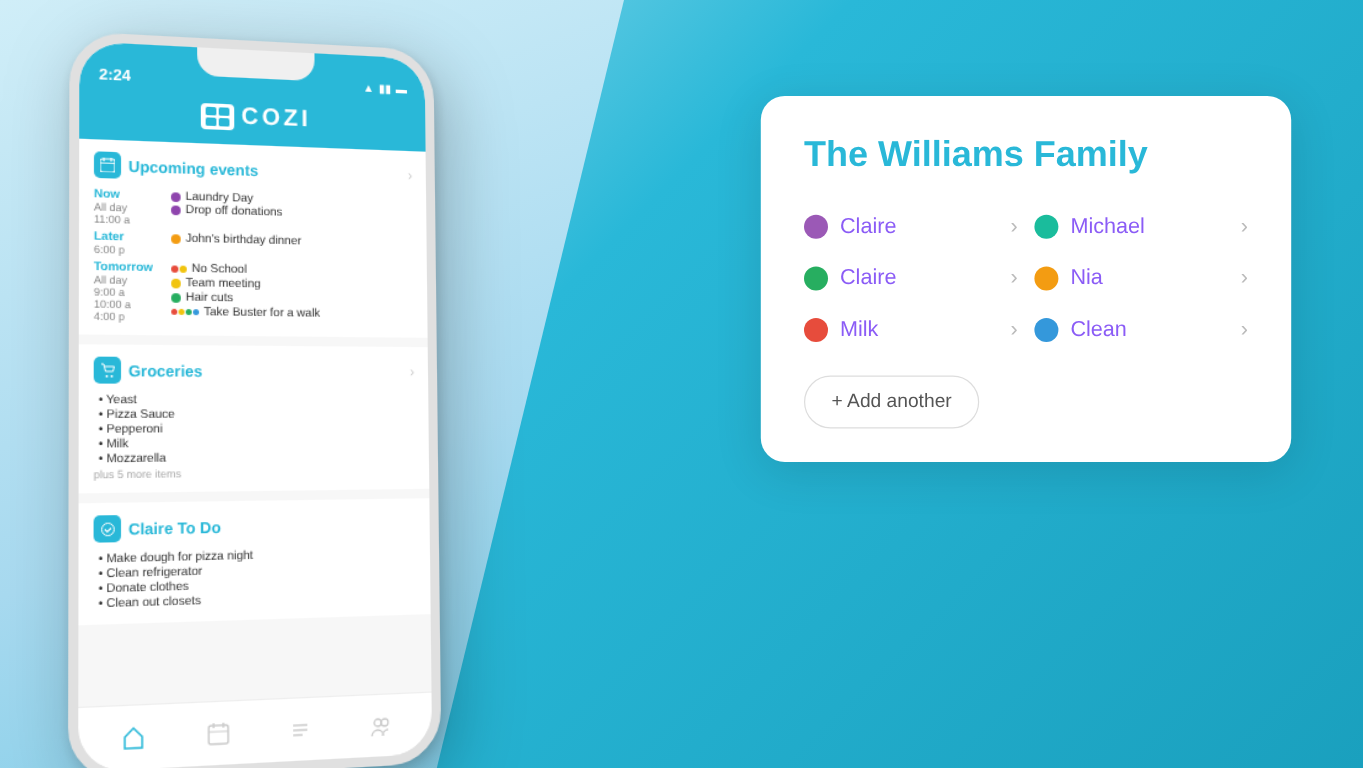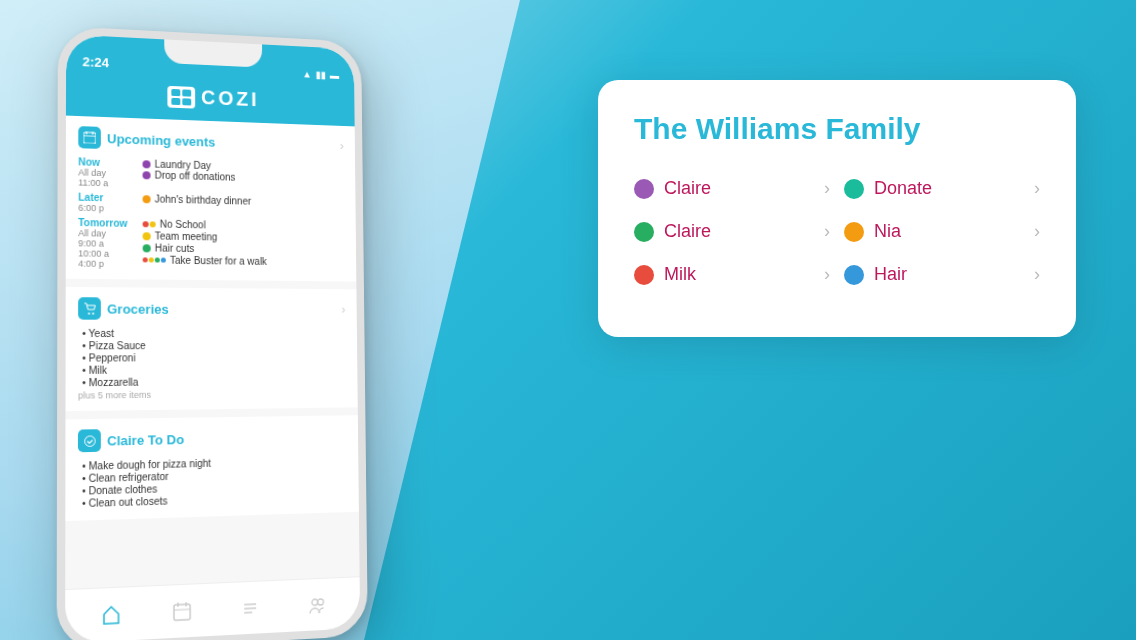--- a/index.html
+++ b/index.html
@@ -307,21 +307,21 @@
 
     .nav-icon.active {
       color: #29b8d8;
     }
 
     
     .family-card {
       position: absolute;
       right: 60px;
       top: 80px;
-      width: 478px;
+      width: 442px;
       background: white;
       border-radius: 20px;
       padding: 32px 36px 28px;
       box-shadow: 0 8px 40px rgba(0,0,0,0.12);
     }
 
     .family-title {
       color: #29b8d8;
       font-size: 30px;
       font-weight: 700;
@@ -351,21 +351,21 @@
 
     .member-dot {
       width: 20px;
       height: 20px;
       border-radius: 50%;
       flex-shrink: 0;
     }
 
     .member-name {
       font-size: 18px;
-      color: #be185d;
+      color: #8b5cf6;
       font-weight: 500;
     }
 
     .member-arrow {
       color: #bbb;
       font-size: 18px;
       font-weight: 300;
     }
 
     .add-another-btn {
@@ -596,21 +596,21 @@
       <div class="member-left">
         <div class="member-dot" style="background:#9b59b6;"></div>
         <span class="member-name">Claire</span>
       </div>
       <span class="member-arrow">›</span>
     </div>
 
     <div class="member-item">
       <div class="member-left">
         <div class="member-dot" style="background:#1abc9c;"></div>
-        <span class="member-name">Donate</span>
+        <span class="member-name">Michael</span>
       </div>
       <span class="member-arrow">›</span>
     </div>
 
     <div class="member-item">
       <div class="member-left">
         <div class="member-dot" style="background:#27ae60;"></div>
         <span class="member-name">Claire</span>
       </div>
       <span class="member-arrow">›</span>
@@ -628,19 +628,20 @@
       <div class="member-left">
         <div class="member-dot" style="background:#e74c3c;"></div>
         <span class="member-name">Milk</span>
       </div>
       <span class="member-arrow">›</span>
     </div>
 
     <div class="member-item">
       <div class="member-left">
         <div class="member-dot" style="background:#3498db;"></div>
-        <span class="member-name">Hair</span>
+        <span class="member-name">Clean</span>
       </div>
       <span class="member-arrow">›</span>
     </div>
   </div>
 
+  <button class="add-another-btn">+ Add another</button>
 </div>
 
 </body></html>

